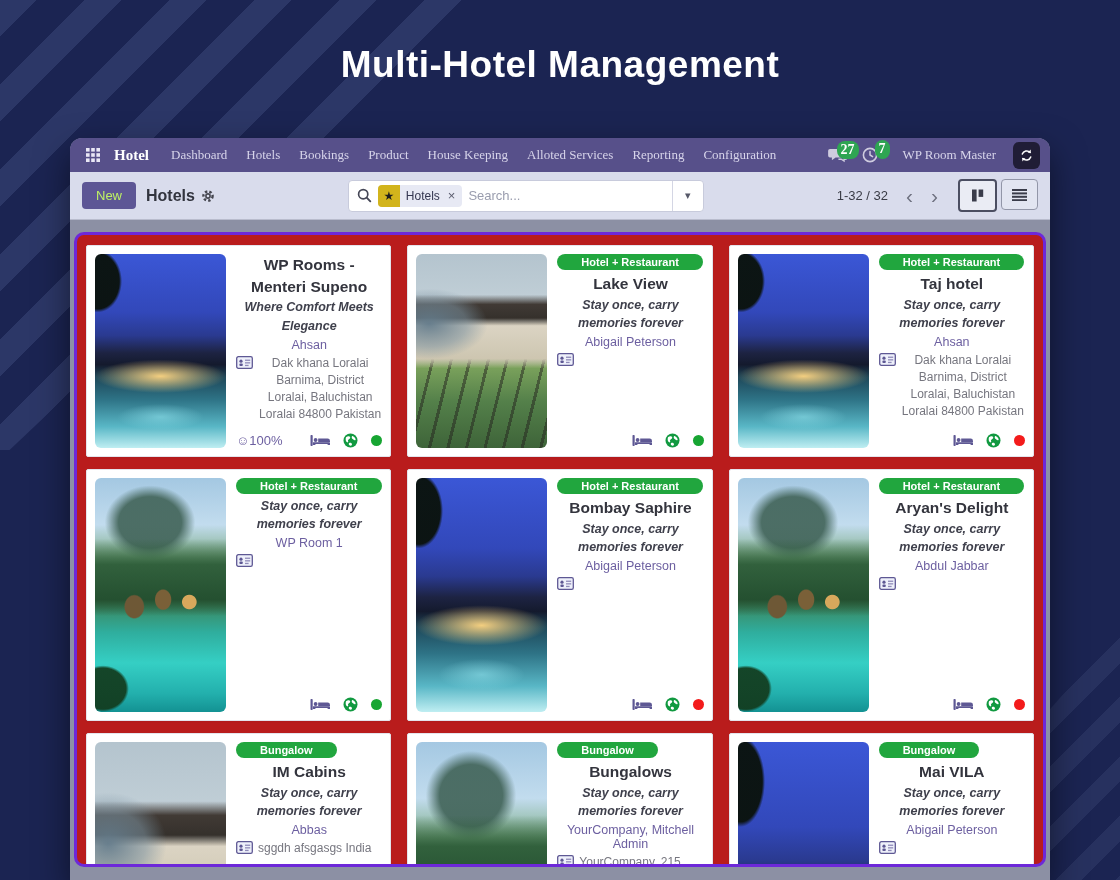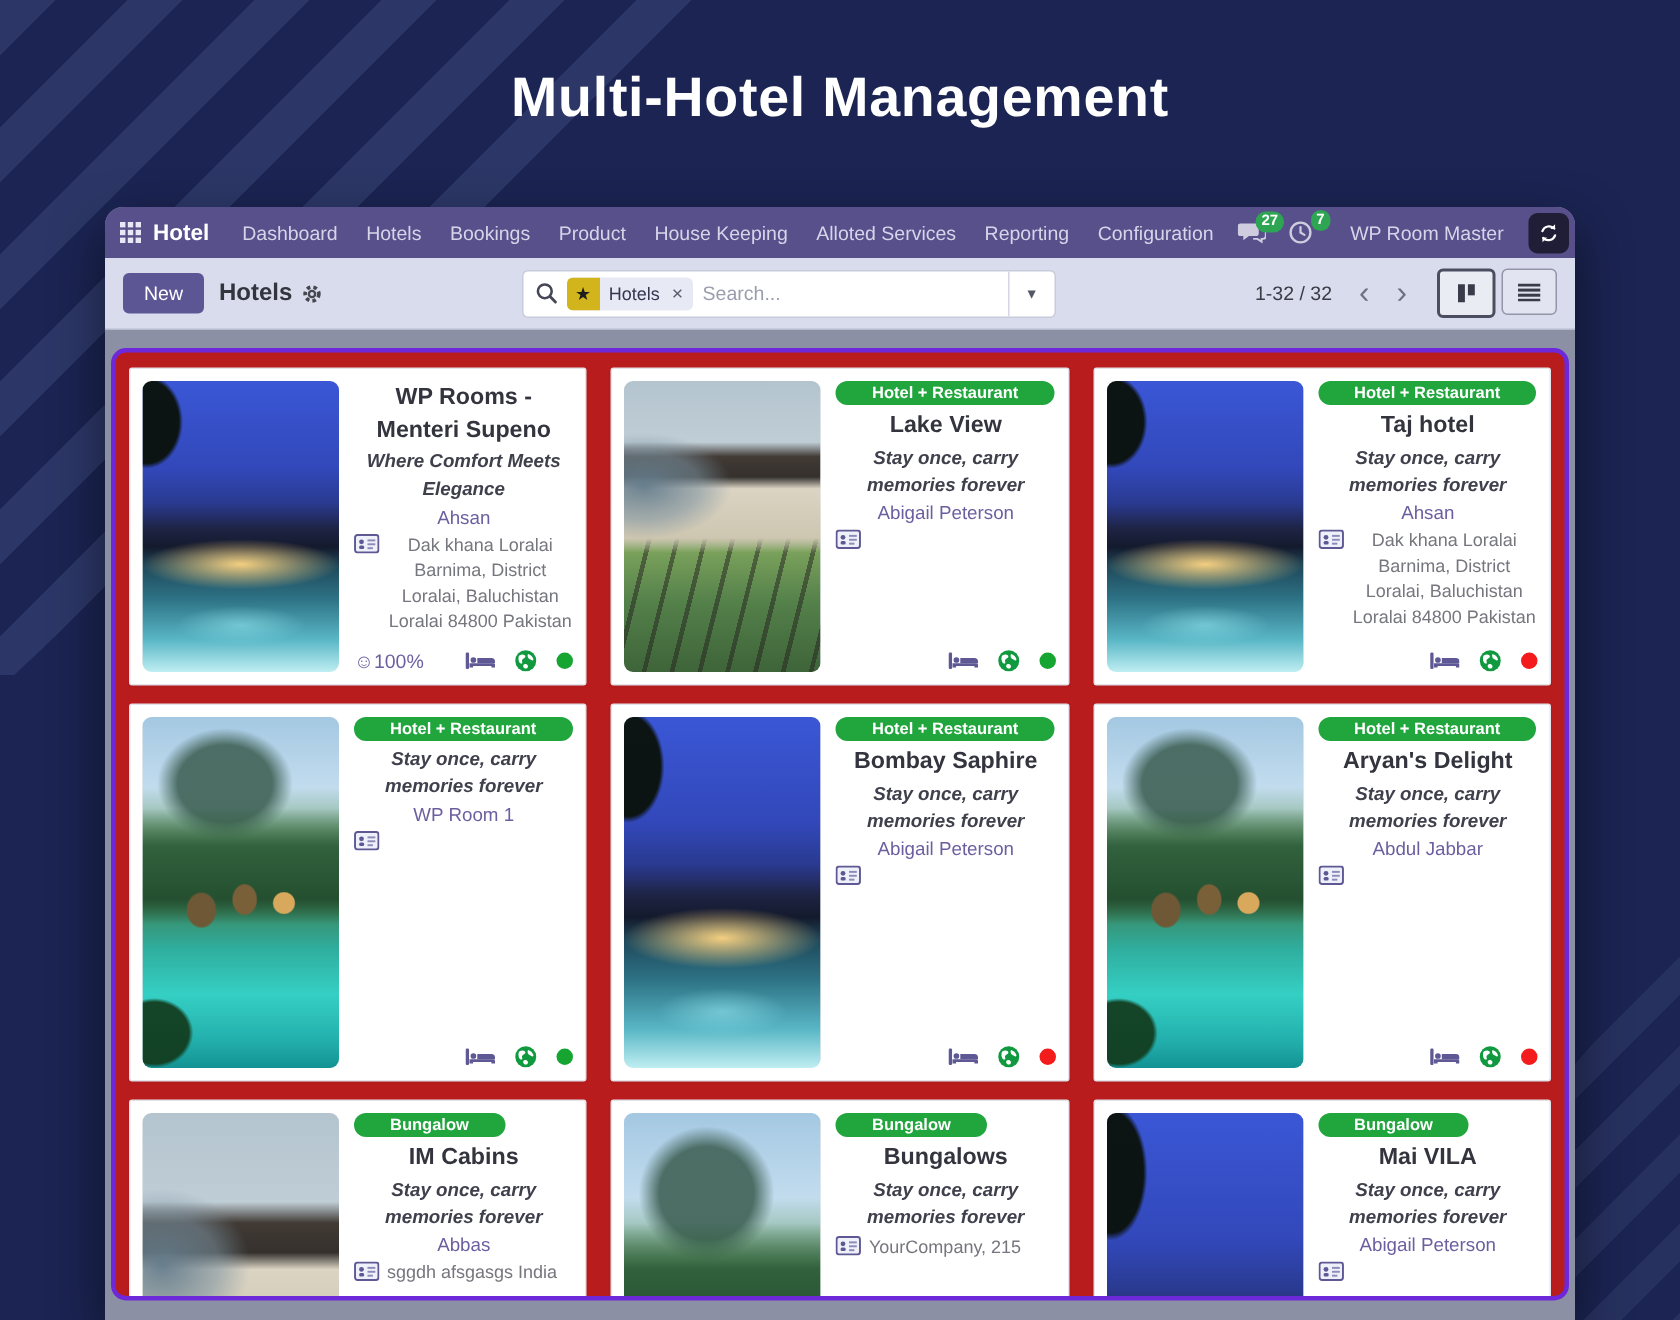--- a/index.html
+++ b/index.html
@@ -29,45 +29,45 @@
   
   .window{
     position:absolute;left:70px;top:138px;width:980px;height:742px;
     border-radius:12px 12px 0 0;overflow:hidden;display:flex;flex-direction:column;
     box-shadow:0 14px 34px rgba(0,0,0,.5);
     background:#8c90a4;
   }
   
   .navbar{
     height:34px;flex:0 0 34px;background:#57508a;display:flex;align-items:center;
-    padding:0 10px;gap:8px;color:#d7d4ea;font-size:13px;
+    padding:0 10px;gap:8px;color:#d7d4ea;font-size:13px;font-family:Liberation Serif, serif;
   }
   .nav-apps{width:26px;height:26px;display:flex;align-items:center;justify-content:center;border-radius:4px;cursor:pointer;}
   .brand{color:#fff;font-size:15px;font-weight:bold;margin-right:14px;cursor:pointer;}
   .nav-menu{display:flex;align-items:flex-start;gap:19px;flex:1;}
   .nav-item{cursor:pointer;white-space:nowrap;}
   .systray{display:flex;align-items:center;gap:15px;margin-left:8px;}
   .tray-ic{position:relative;display:flex;align-items:center;cursor:pointer;}
   .tray-badge{
     position:absolute;top:-7px;right:-12px;background:#2ea552;color:#fff;
-    font-size:10px;font-weight:bold;border-radius:8px;padding:1px 4px;line-height:1.2;
+    font-size:14px;font-weight:bold;border-radius:8px;padding:1px 4px;line-height:1.2;
   }
   .user-name{color:#d7d4ea;font-size:13px;margin-left:10px;white-space:nowrap;}
   .sync-btn{
     width:27px;height:27px;background:#201d36;border-radius:6px;display:flex;
     align-items:center;justify-content:center;cursor:pointer;margin-left:2px;
   }
   
   .control{
     height:47px;flex:0 0 47px;background:#d9dcec;display:flex;align-items:center;
     padding:0 12px;justify-content:space-between;border-bottom:1px solid #b9bccd;
   }
   .cp-left{display:flex;align-items:center;gap:10px;}
   .btn-new{
-    background:#5d5695;color:#ffffff;border:none;font-size:13px;padding:6px 14px;
+    background:#5d5695;color:#bef264;border:none;font-size:13px;padding:6px 14px;
     border-radius:4px;cursor:pointer;font-family:inherit;
   }
   .view-title{font-size:16px;font-weight:bold;color:#32343e;display:flex;align-items:center;gap:6px;}
   .gear{cursor:pointer;display:flex;align-items:center;}
   
   .searchbar{
     width:346px;height:30px;background:#fff;border:1px solid #c8cbdc;border-radius:4px;
     display:flex;align-items:center;padding:0 0 0 8px;gap:6px;position:relative;
   }
   .facet{
@@ -537,20 +537,21 @@
 
           </div>
         </article>
 
         <article class="card">
           <div class="card-img" data-img="tropical"></div>
           <div class="card-body">
             <span class="pill">Bungalow</span>
             <h3 class="title">Bungalows</h3>
             <div class="tagline">Stay once, carry memories forever</div>
+            <a class="manager">YourCompany, Mitchell Admin</a>
             <div class="addr">
               <svg width="17" height="13">
                   <use href="#i-idcard"></use>
                 </svg>
               <span>YourCompany, 215</span>
             </div>
 
           </div>
         </article>
 

